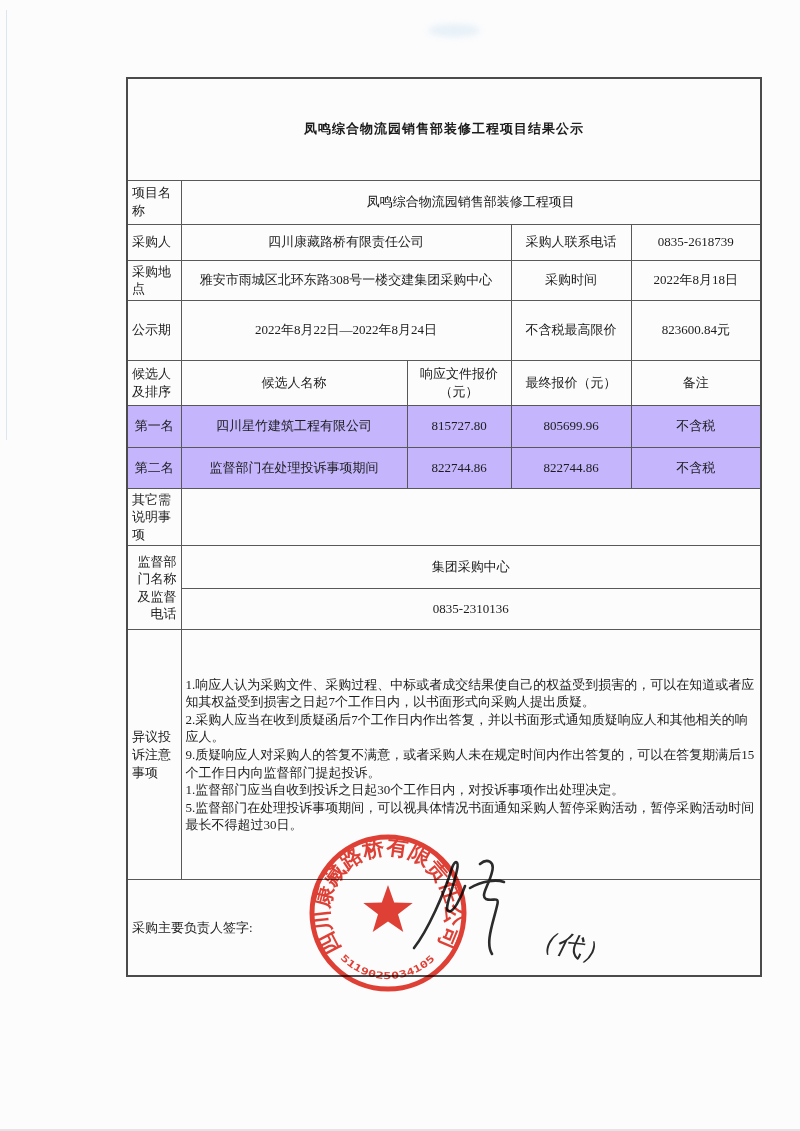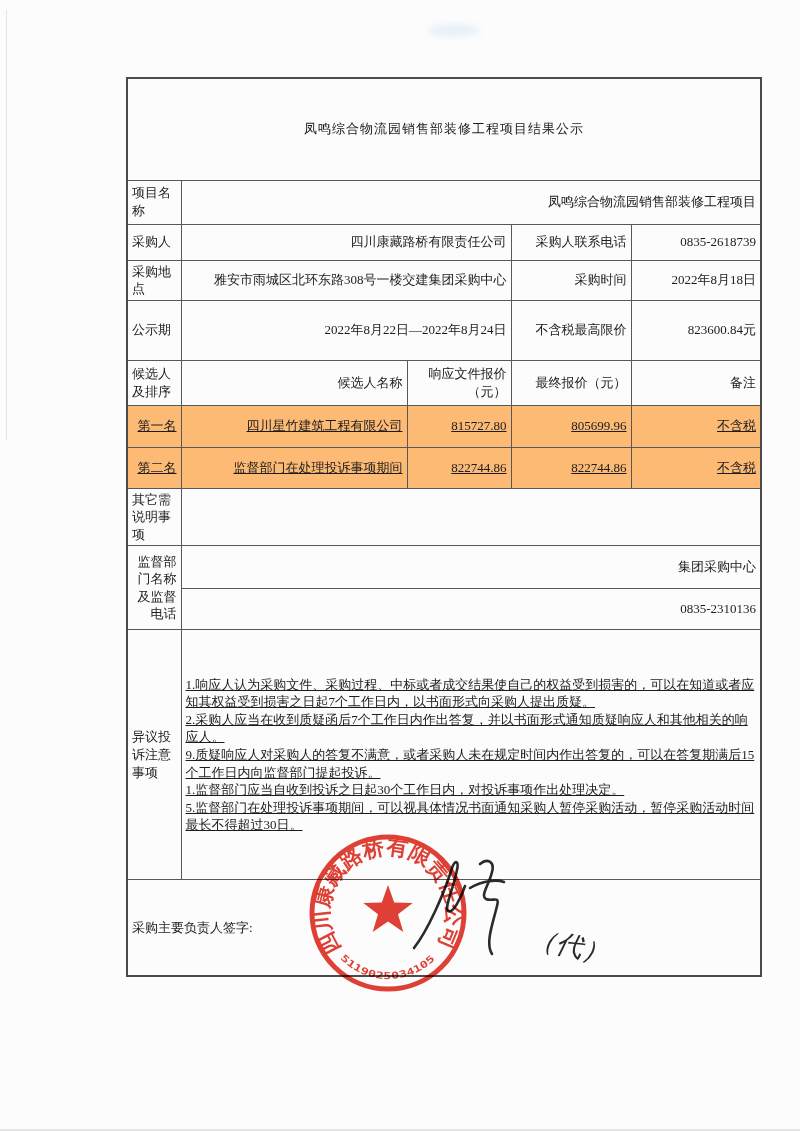--- a/index.html
+++ b/index.html
@@ -21,29 +21,29 @@
   }
   table.doc td{
     border:1px solid #585858;
     font-size:13px;line-height:1.35;
     vertical-align:middle;
     padding:2px 4px;
     word-break:break-all;
     background:transparent;
   }
   .title-cell{
-    text-align:center;font-weight:normal;font-size:19px;letter-spacing:1px;
+    text-align:center;font-weight:bold;font-size:19px;letter-spacing:1px;
     font-family:"Liberation Sans","DejaVu Sans",sans-serif;
   }
   .label{text-align:left;}
   .label-center{text-align:right;}
-  .center{text-align:right;}
+  .center{text-align:center;}
   .pad-wide{padding:2px 10px;}
-  .tint{background:#fdba74;text-decoration:underline;}
-  .objection-cell{padding:6px 8px;line-height:1.5;vertical-align:middle;text-decoration:underline;}
+  .tint{background:#c4b5fd;}
+  .objection-cell{padding:6px 8px;line-height:1.5;vertical-align:middle;}
   .objection-cell p{margin:0;}
   .signature-cell{font-size:13.5px;padding-left:10px;margin-left:20px;}
 
   .stamp-svg{position:absolute;left:303px;top:831px;width:170px;height:170px;
              mix-blend-mode:multiply;opacity:.92;}
   .sign-svg{position:absolute;left:400px;top:848px;width:210px;height:125px;
             mix-blend-mode:multiply;}
 </style>
 </head>
 <body>

